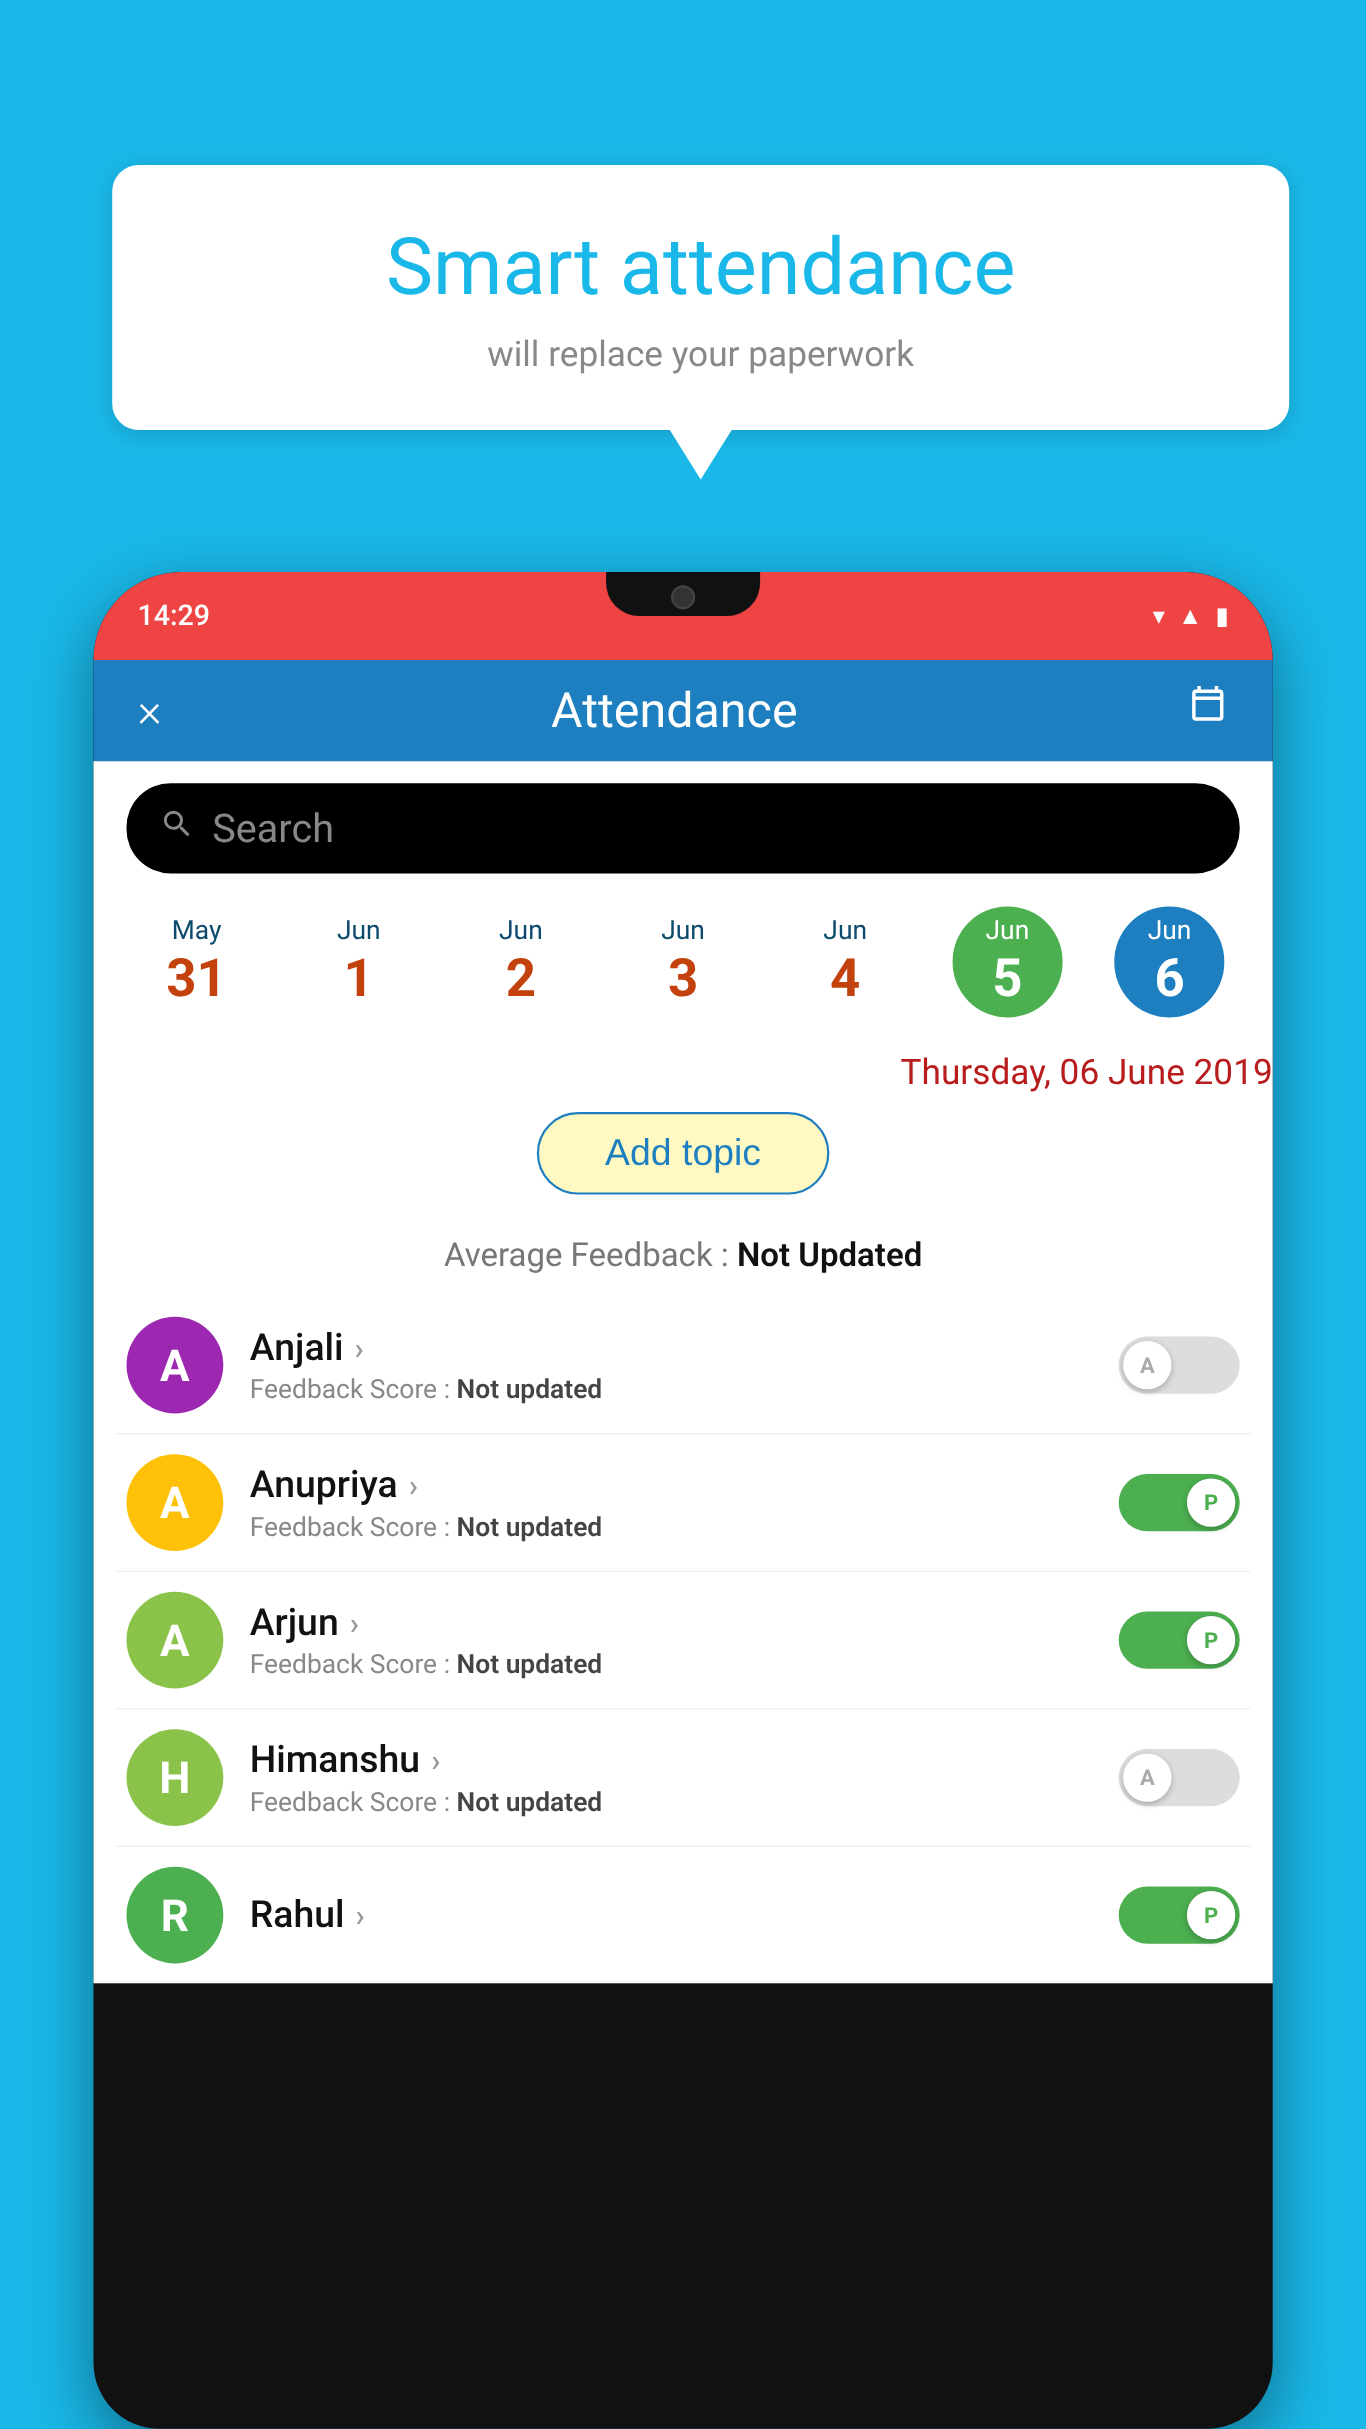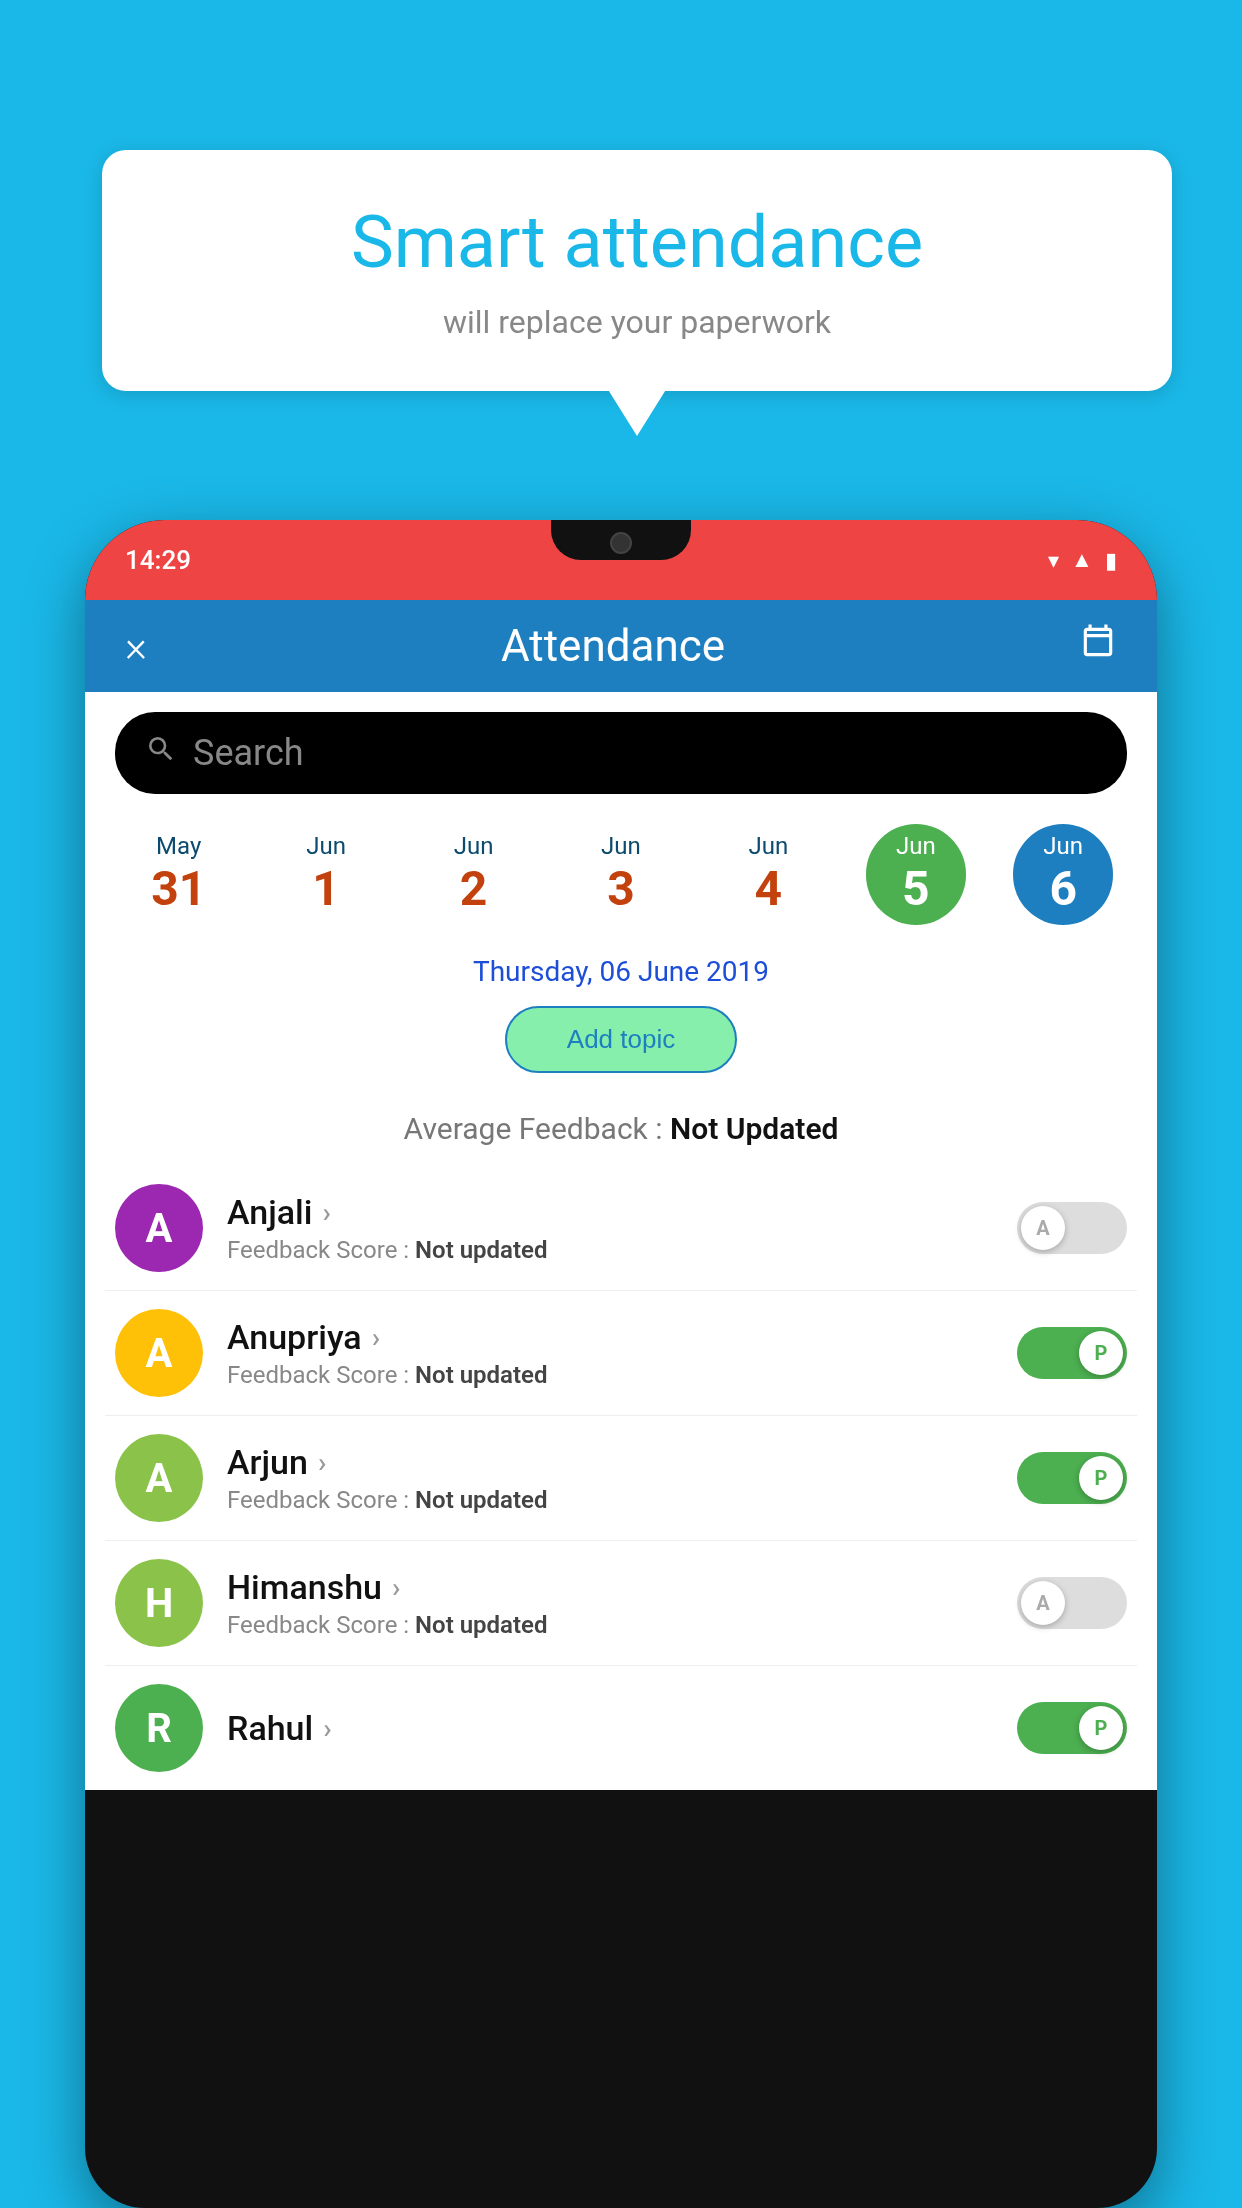--- a/index.html
+++ b/index.html
@@ -189,23 +189,23 @@
     .date-item.selected-blue {
       background: #1e7fc0;
     }
     .date-item.selected-blue .month,
     .date-item.selected-blue .day-num {
       color: white;
     }
 
     
     .date-label {
-      text-align: center;
-      font-size: 28px;
-      color: #1d4ed8;
+      text-align: right;
+      font-size: 32px;
+      color: #b91c1c;
       padding: 10px 0 18px;
     }
 
     
     .add-topic-btn {
       display: block;
       margin: 0 auto 20px;
       border: 2px solid #1e7fc0;
       background: white;
       color: #1e7fc0;
@@ -393,21 +393,21 @@
       </div>
       <div class="date-item selected-blue">
         <div class="month">Jun</div>
         <div class="day-num">6</div>
       </div>
     </div>
 
     <div class="date-label">Thursday, 06 June 2019</div>
 
     <div style="text-align:center; padding-bottom:18px;">
-      <button class="add-topic-btn" style="background:#86efac; border:2px solid #1e7fc0; color:#1e7fc0; border-radius:50px; padding:16px 60px; font-size:26px; cursor:pointer;">Add topic</button>
+      <button class="add-topic-btn" style="background:#fef9c3; border:2px solid #1e7fc0; color:#1e7fc0; border-radius:50px; padding:16px 60px; font-size:34px; cursor:pointer;">Add topic</button>
     </div>
 
     <div class="avg-feedback">
       <span>Average Feedback : </span><strong>Not Updated</strong>
     </div>
 
     <div class="student-list">
 
       <div class="student-item">
         <div class="student-avatar" style="background:#9c27b0;">A</div>

